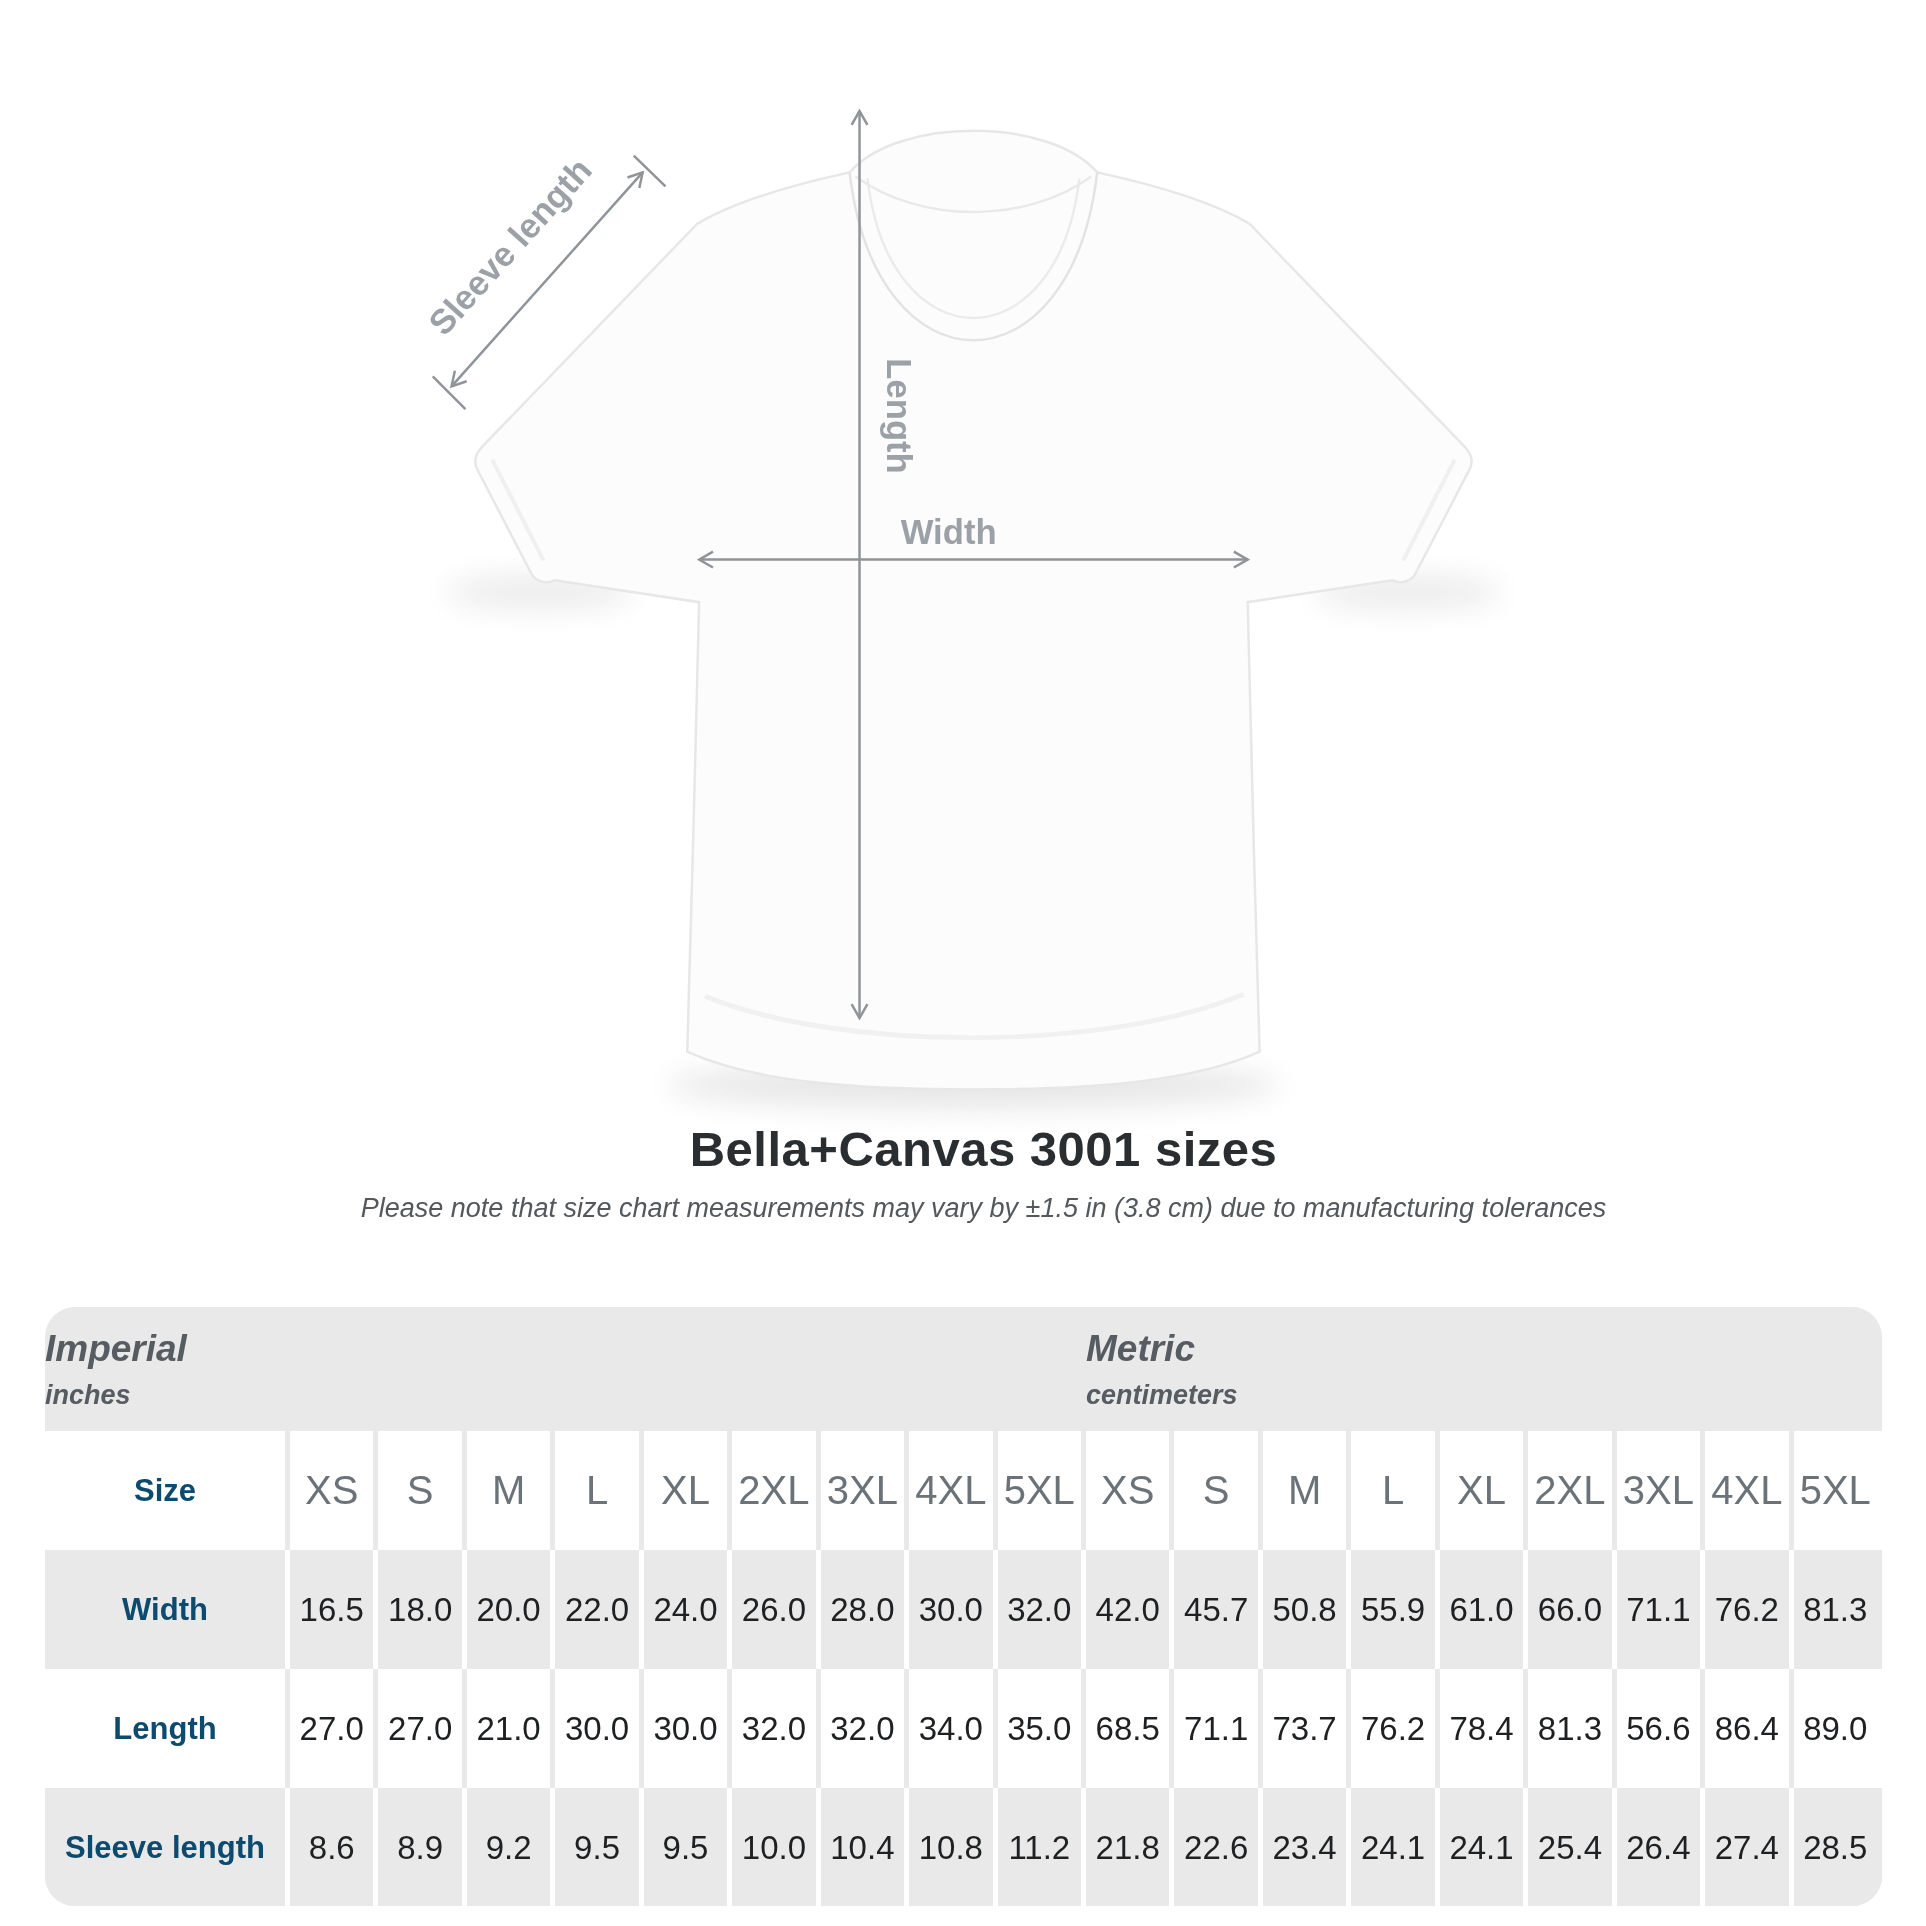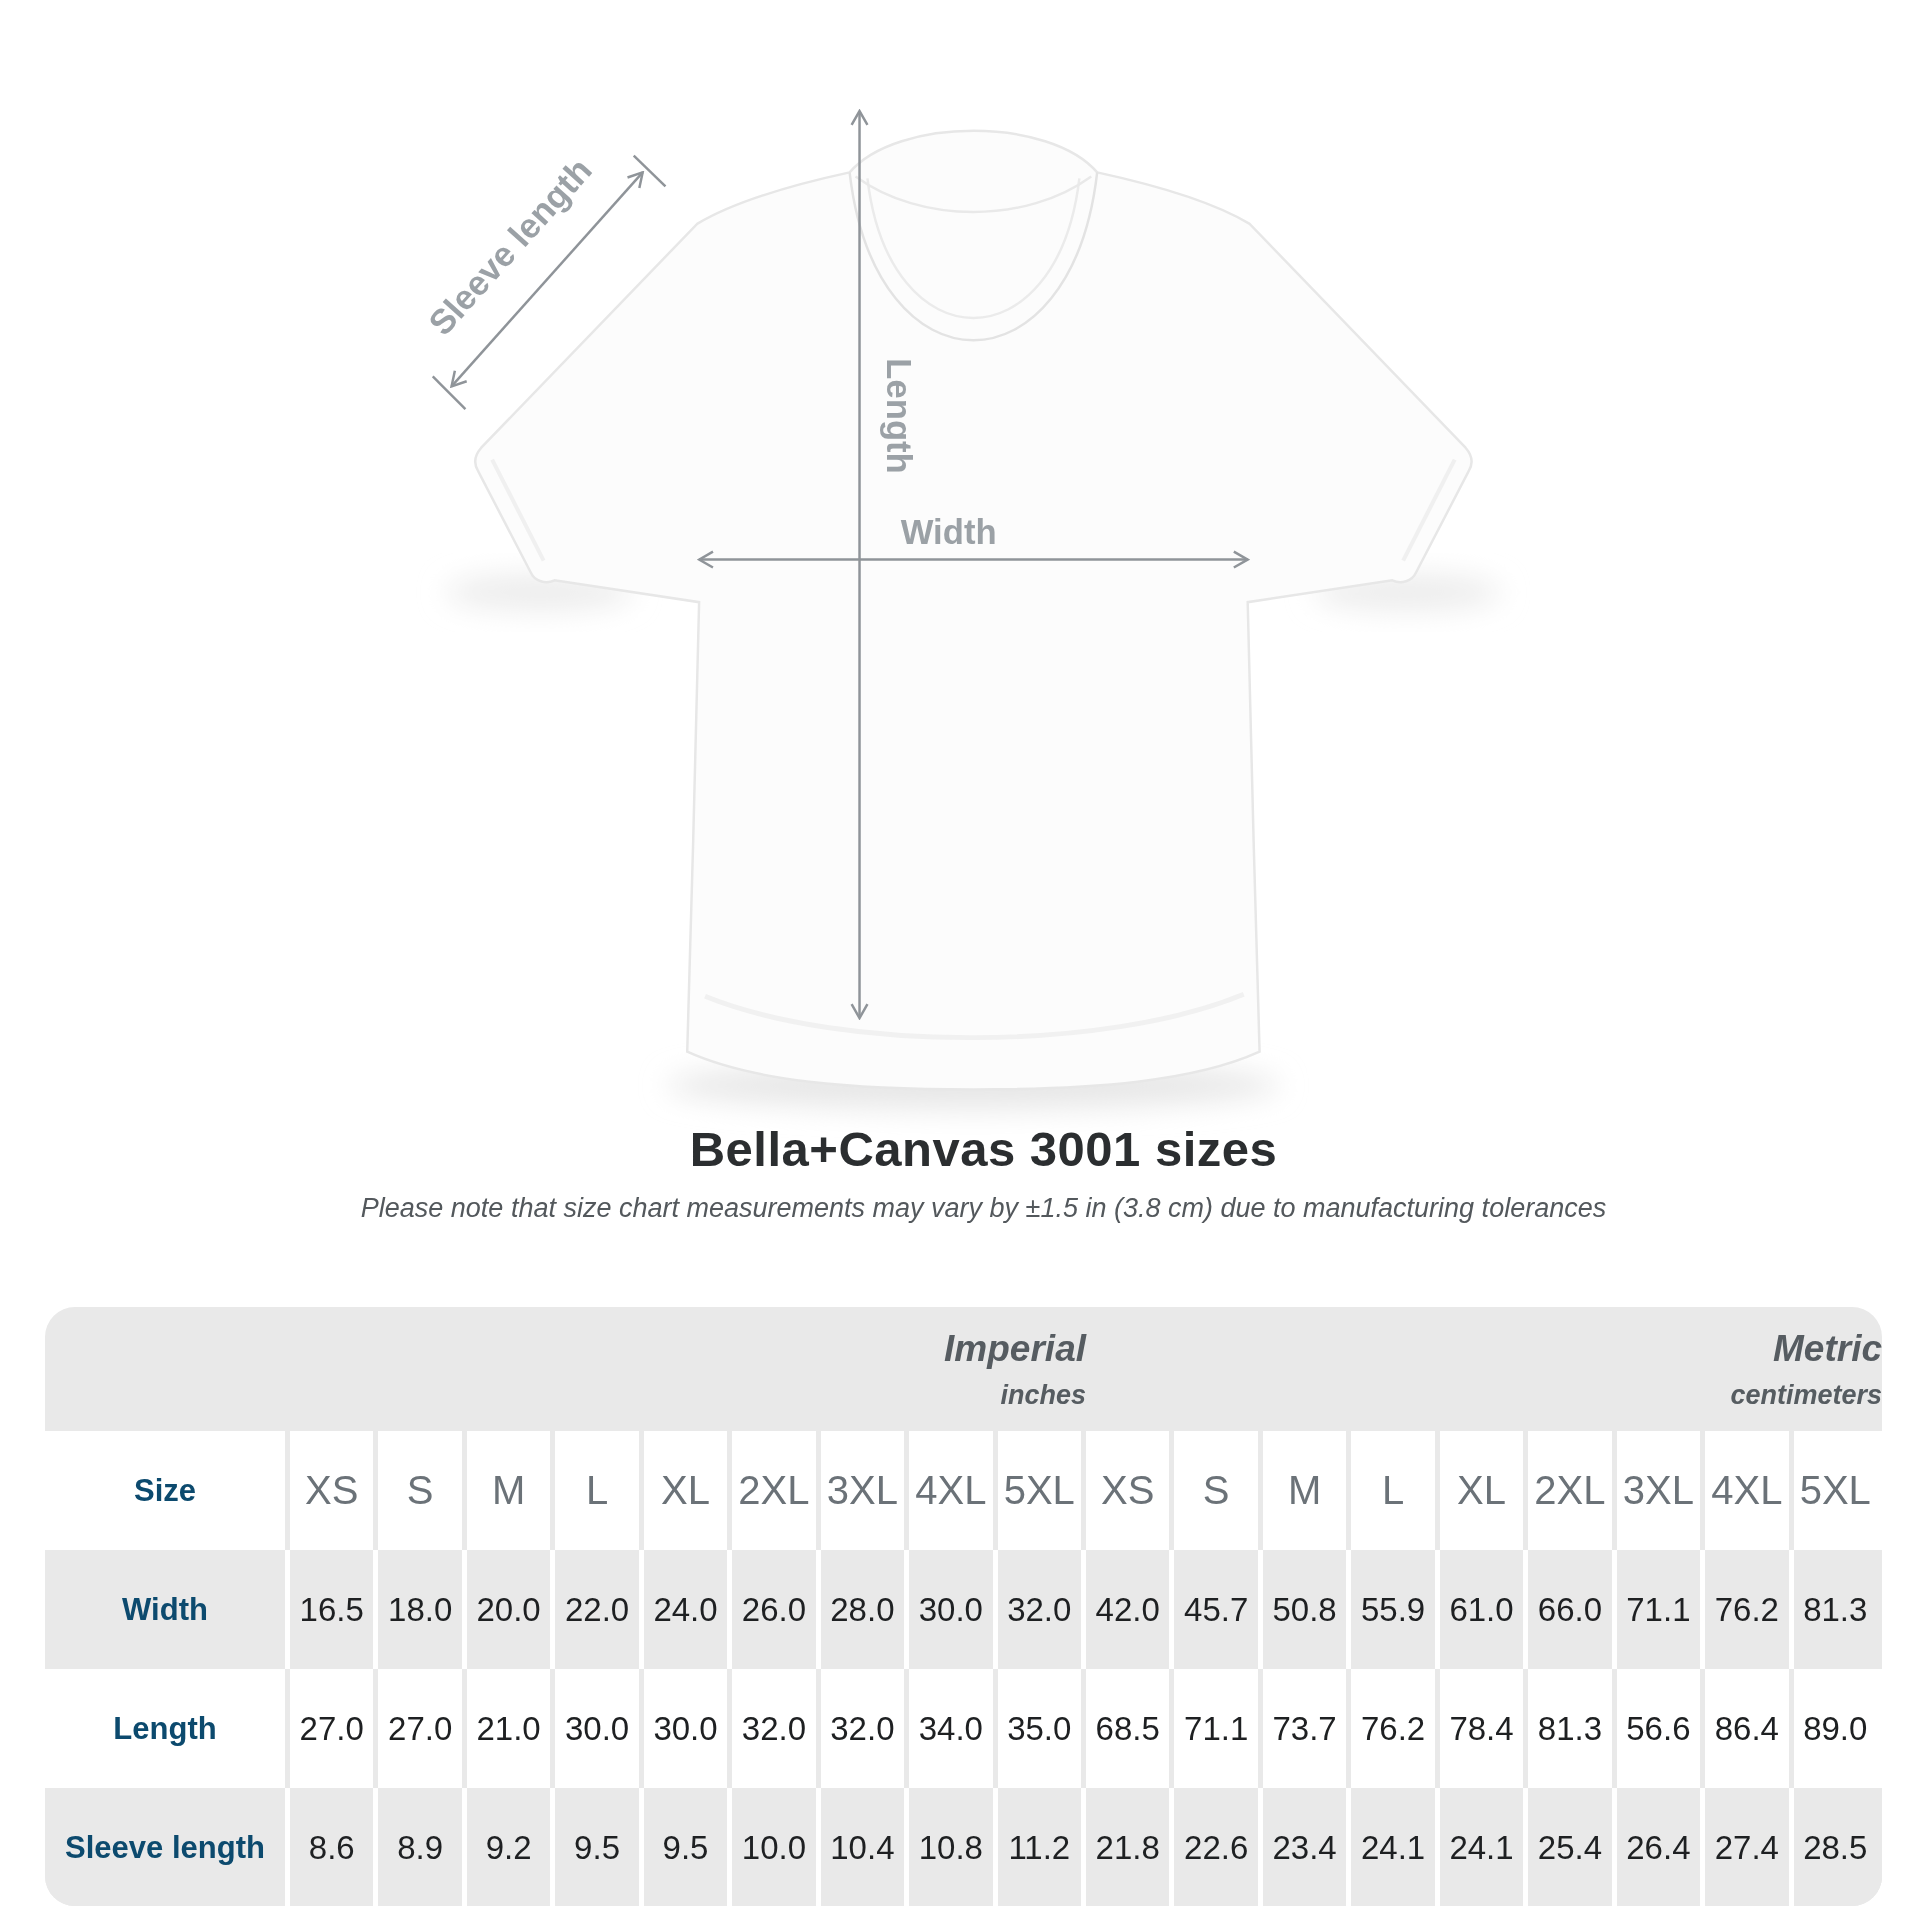--- a/index.html
+++ b/index.html
@@ -16,21 +16,21 @@
   
   #titles{position:absolute;top:1121px;left:0;width:100%;text-align:center;padding-left:20px;}
   #chart-title{margin:0;font-size:49px;font-weight:bold;color:#2b2e30;letter-spacing:0.5px;}
   #chart-subtitle{margin:16px 0 0 0;font-size:27px;font-style:italic;color:#53585c;}
   
   #table-card{
     position:absolute;top:1307px;left:45px;width:1837px;height:599px;
     background:#e9e9e9;border-radius:30px;overflow:hidden;
   }
   #units-row{display:grid;grid-template-columns:245px repeat(18,1fr);height:124px;}
-  .unit-head{display:flex;flex-direction:column;align-items:flex-end;justify-content:center;}
+  .unit-head{display:flex;flex-direction:column;align-items:flex-start;justify-content:center;}
   .unit-head.imperial{grid-column:1 / 11;}
   .unit-head.metric{grid-column:11 / 20;}
   .unit-title{font-size:37px;font-weight:bold;font-style:italic;color:#565c61;}
   .unit-sub{font-size:27px;font-style:italic;color:#565c61;margin-top:10px;font-weight:bold;}
   #size-grid{display:grid;grid-template-columns:245px repeat(18,1fr);grid-auto-rows:119px;}
   .cell{display:flex;align-items:center;justify-content:center;
         font-size:33px;color:#1e2022;border-right:5px solid transparent;}
   .cell.white{background:#ffffff;border-right-color:#e9e9e9;}
   .cell.gray{background:#e9e9e9;border-right-color:#ffffff;}
   .cell.last.white{border-right-color:#ffffff;}

